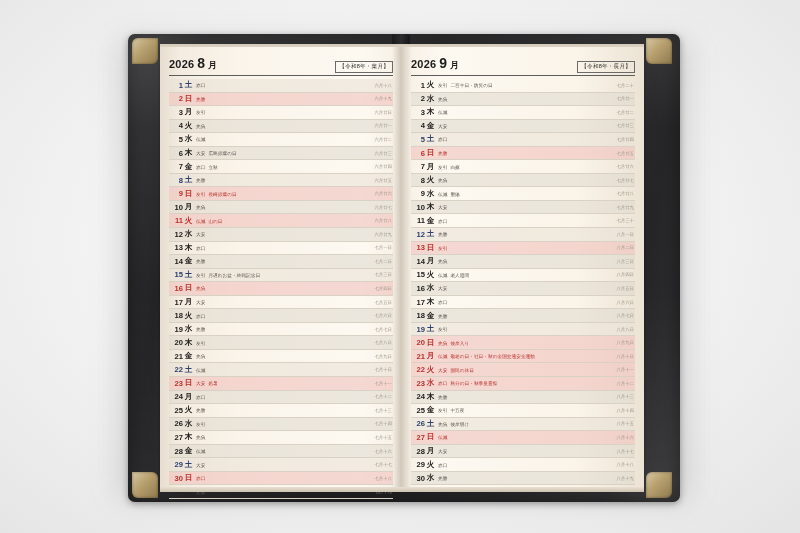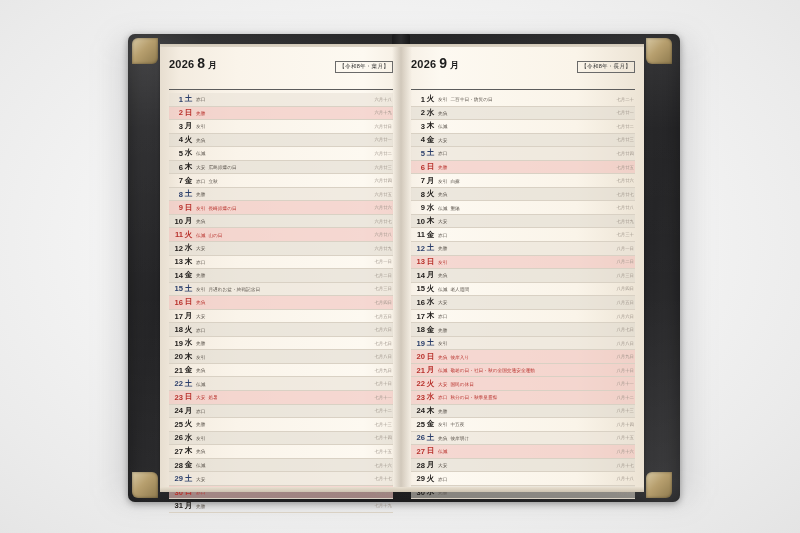--- a/index.html
+++ b/index.html
@@ -102,21 +102,21 @@
     height: 440px;
     box-sizing: border-box;
     padding: 8px 9px 6px 9px;
   }
 
   .page-head {
     display: flex;
     align-items: baseline;
     justify-content: space-between;
     border-bottom: 1.2px solid #5c5c5c;
-    padding-bottom: 16px;
+    padding-bottom: 2px;
     margin-bottom: 3px;
   }
   .ym {
     display: flex;
     align-items: baseline;
     gap: 3px;
     color: #1c1c1c;
   }
   .ym .year { font-size: 11px; font-weight: bold; letter-spacing: 0.2px; }
   .ym .mon { font-size: 14px; font-weight: bold; }

